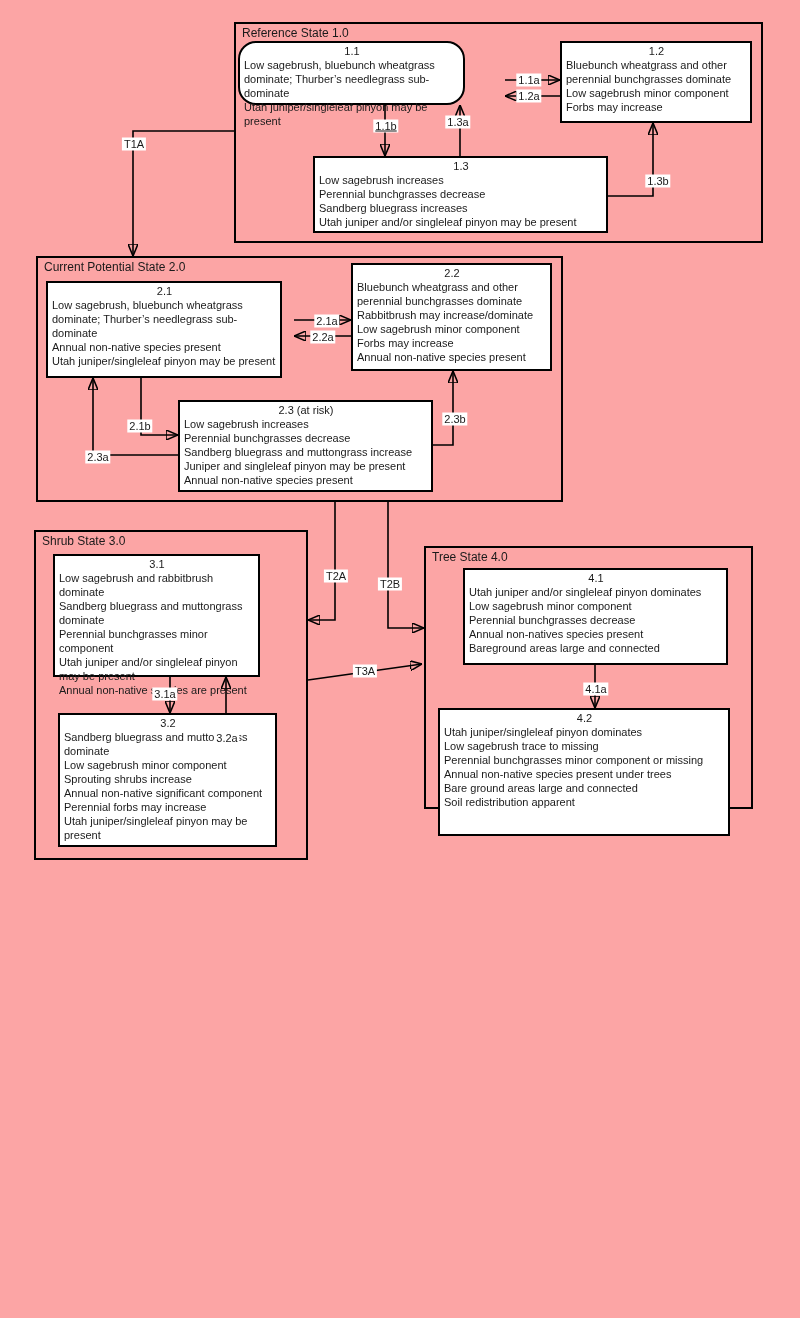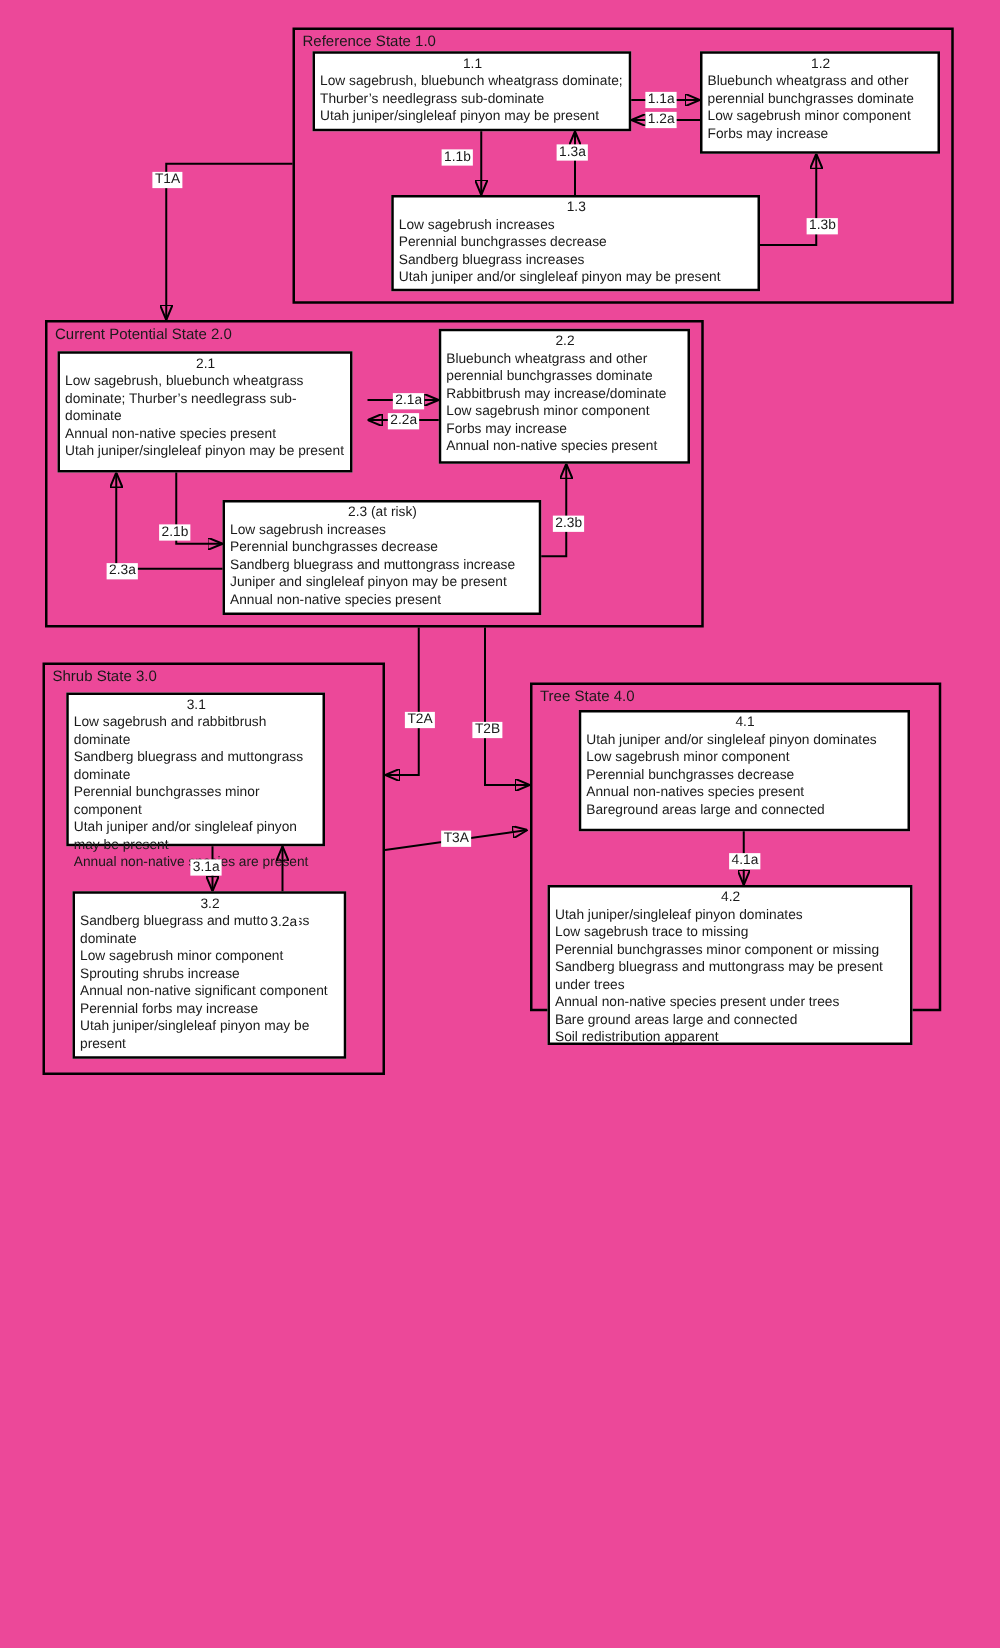--- a/index.html
+++ b/index.html
@@ -1,34 +1,34 @@
 <!DOCTYPE html>
 <html><head>
 <meta charset="utf-8">
 <style>
   * { margin:0; padding:0; box-sizing:border-box; }
   html,body { background:#ffffff; }
   body { font-family:"Liberation Sans", sans-serif; color:#1a1a1a; }
-  .canvas { position:relative; width:800px; height:1318px; background:#ec4899; overflow:hidden; }
+  .canvas { position:relative; width:800px; height:1318px; background:#fca5a5; overflow:hidden; }
   .state { position:absolute; border:2px solid #000; background:transparent; }
   .state-title { position:absolute; top:2px; left:6px; font-size:12px; line-height:15px; white-space:nowrap; }
   .community { position:absolute; border:2px solid #000; background:#fff; font-size:11px; line-height:14px; padding:1px 3px 2px 4px; }
   .cid { text-align:center; }
   .arrows { position:absolute; left:0; top:0; pointer-events:none; }
   .arrows path { fill:none; stroke:#000; stroke-width:1.6; }
   .alabel { position:absolute; transform:translate(-50%,-50%); background:#fff; padding:0 2px; font-size:11px; line-height:13px; white-space:nowrap; }
 </style>
 </head>
 <body>
 
 <div class="canvas">
 
   <div class="state" style="left:234px; top:22px; width:529px; height:221px;">
     <div class="state-title">Reference State 1.0</div>
-    <div class="community" style="left:14px; top:17px; width:255px; height:64px;">
+    <div class="community" style="left:2px; top:17px; width:227px; height:64px;border-radius:18px;">
       <div class="cid">1.1</div>
       <div>
           <div>Low sagebrush, bluebunch wheatgrass dominate; Thurber’s needlegrass sub-dominate</div>
           <div>Utah juniper/singleleaf pinyon may be present</div>
         </div>
     </div>
     <div class="community" style="left:324px; top:17px; width:192px; height:82px;">
       <div class="cid">1.2</div>
       <div>
           <div>Bluebunch wheatgrass and other perennial bunchgrasses dominate</div>
@@ -115,21 +115,20 @@
           <div>Annual non-natives species present</div>
           <div>Bareground areas large and connected</div>
         </div>
     </div>
     <div class="community" style="left:12px; top:160px; width:292px; height:128px;">
       <div class="cid">4.2</div>
       <div>
           <div>Utah juniper/singleleaf pinyon dominates</div>
           <div>Low sagebrush trace to missing</div>
           <div>Perennial bunchgrasses minor component or missing</div>
-          <div>Sandberg bluegrass and muttongrass may be present under trees</div>
           <div>Annual non-native species present under trees</div>
           <div>Bare ground areas large and connected</div>
           <div>Soil redistribution apparent</div>
         </div>
     </div>
   </div>
 
   <svg class="arrows" width="800" height="900" viewBox="0 0 800 900">
     <defs>
       <marker id="ah" viewBox="0 0 12 10" refX="12" refY="5" markerWidth="12" markerHeight="10" markerUnits="userSpaceOnUse" orient="auto">
@@ -150,21 +149,21 @@
     <path d="M335,502 L335,620 L308,620" marker-end="url(#ah)"></path>
     <path d="M388,502 L388,628 L424,628" marker-end="url(#ah)"></path>
     <path d="M308,680 L422,664" marker-end="url(#ah)"></path>
     <path d="M170,677 L170,713" marker-end="url(#ah)"></path>
     <path d="M226,713 L226,677" marker-end="url(#ah)"></path>
     <path d="M595,665 L595,708" marker-end="url(#ah)"></path>
   </svg>
 
   <span class="alabel" style="left:529px; top:80px;">1.1a</span>
   <span class="alabel" style="left:529px; top:96px;">1.2a</span>
-  <span class="alabel" style="left:366px; top:126px;">1.1b</span>
+  <span class="alabel" style="left:386px; top:126px;text-decoration:underline;">1.1b</span>
   <span class="alabel" style="left:458px; top:122px;">1.3a</span>
   <span class="alabel" style="left:658px; top:181px;">1.3b</span>
   <span class="alabel" style="left:327px; top:321px;">2.1a</span>
   <span class="alabel" style="left:323px; top:337px;">2.2a</span>
   <span class="alabel" style="left:140px; top:426px;">2.1b</span>
   <span class="alabel" style="left:98px;  top:457px;">2.3a</span>
   <span class="alabel" style="left:455px; top:419px;">2.3b</span>
   <span class="alabel" style="left:165px; top:694px;">3.1a</span>
   <span class="alabel" style="left:227px; top:694px;margin-top:44px;">3.2a</span>
   <span class="alabel" style="left:596px; top:689px;">4.1a</span>

